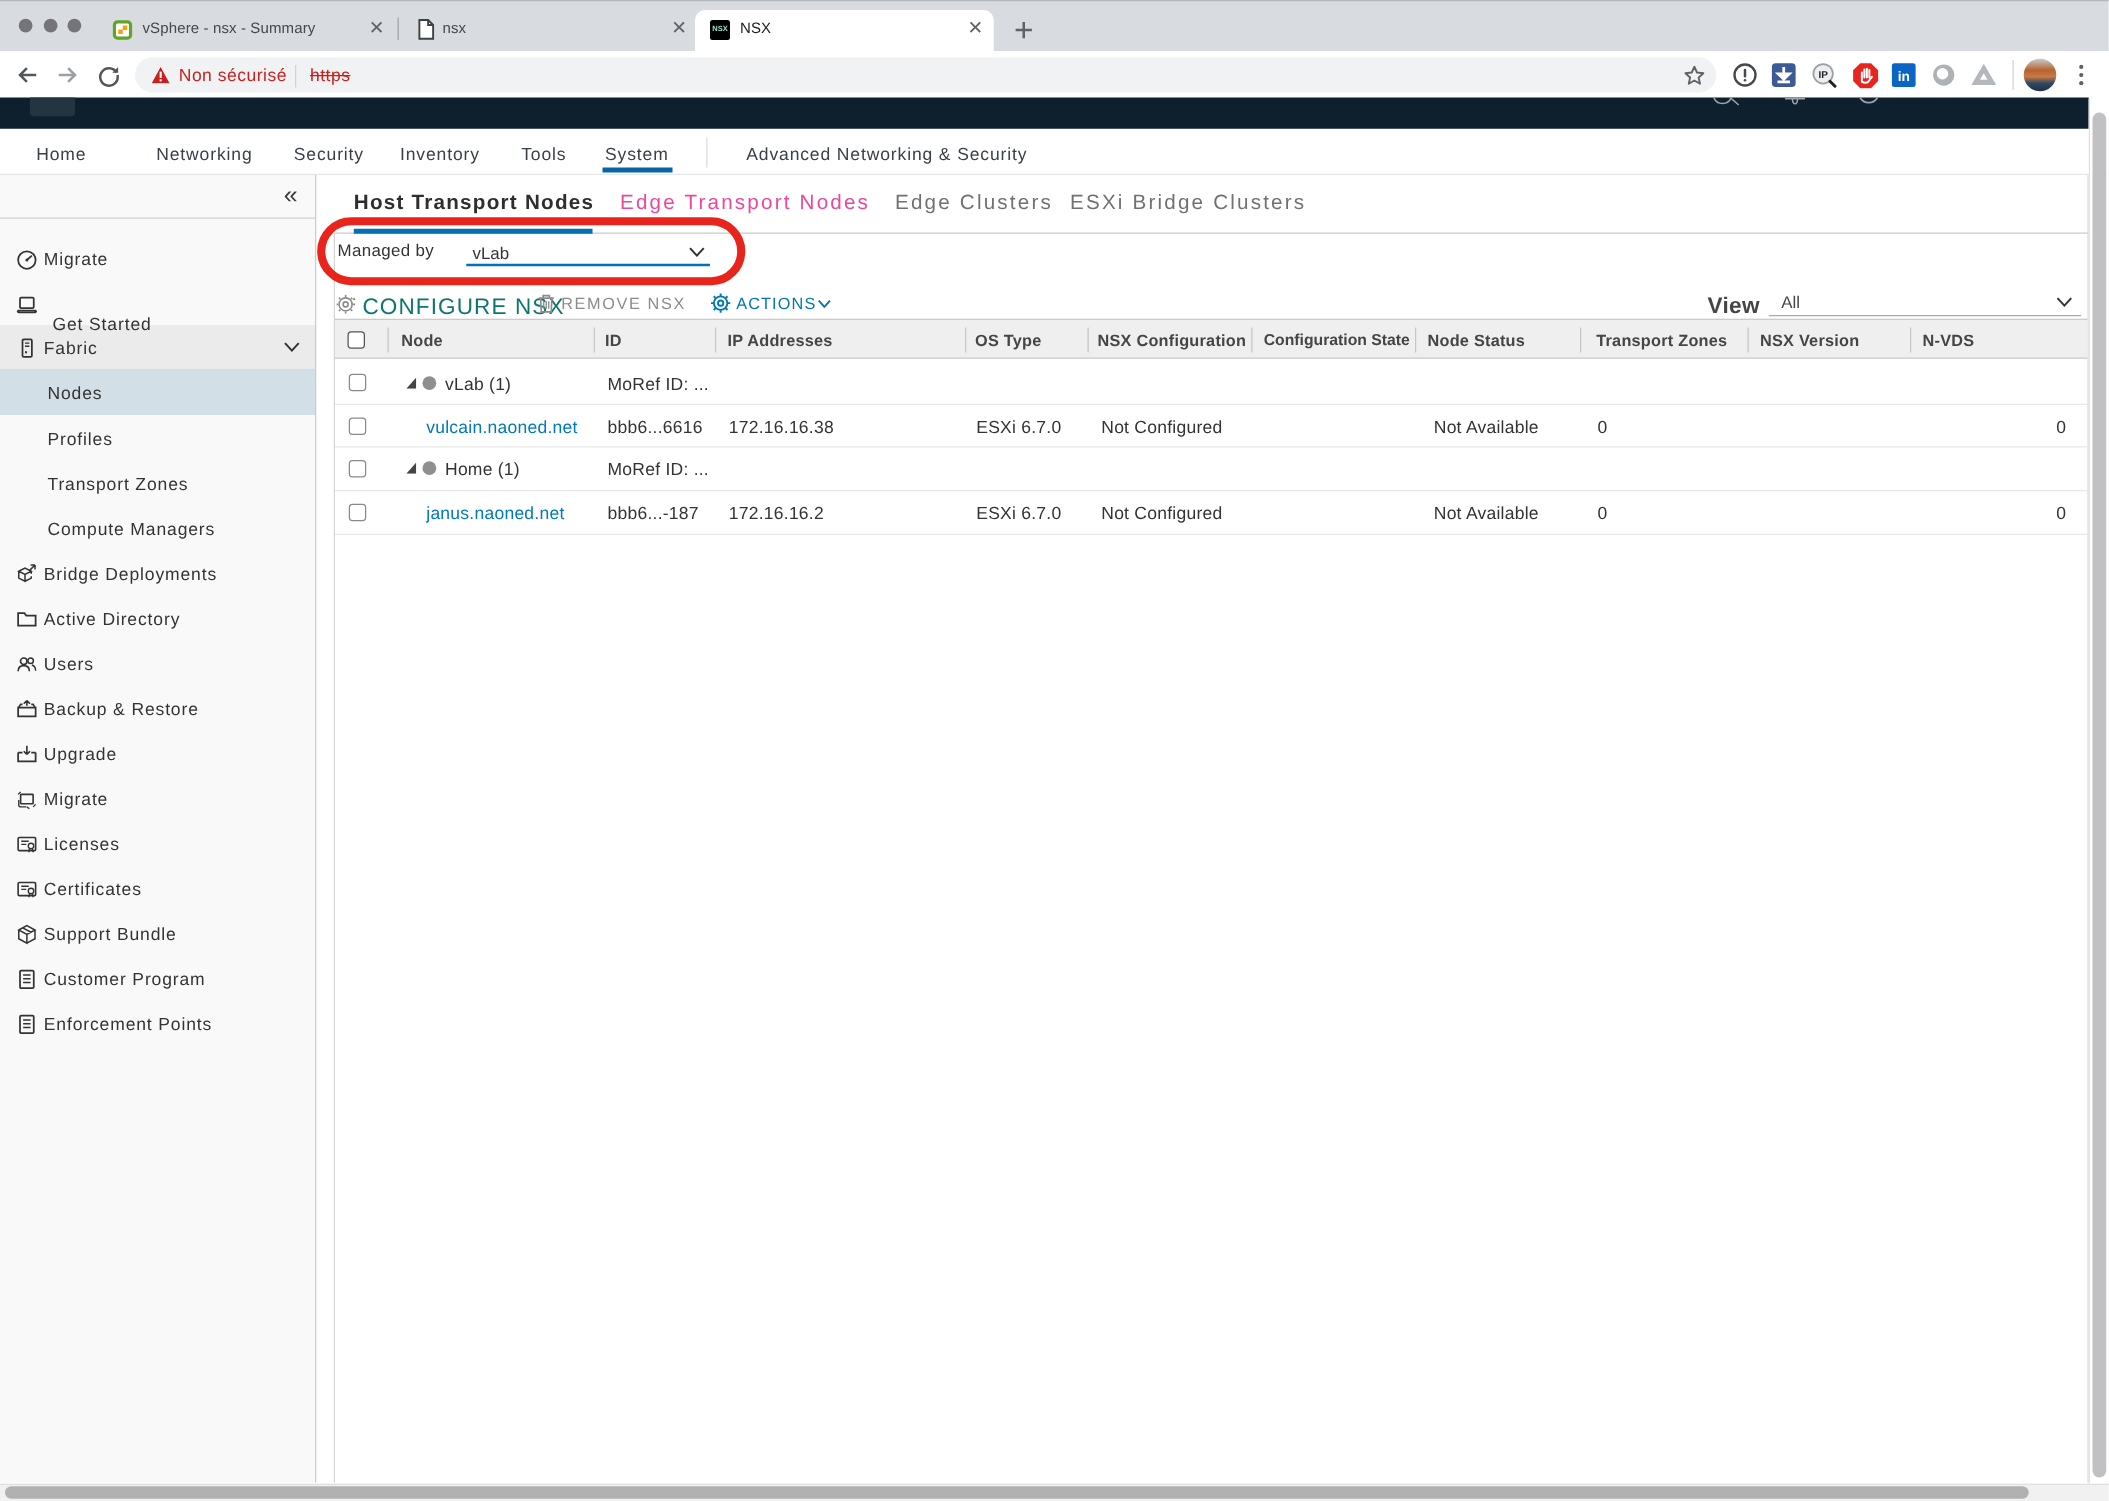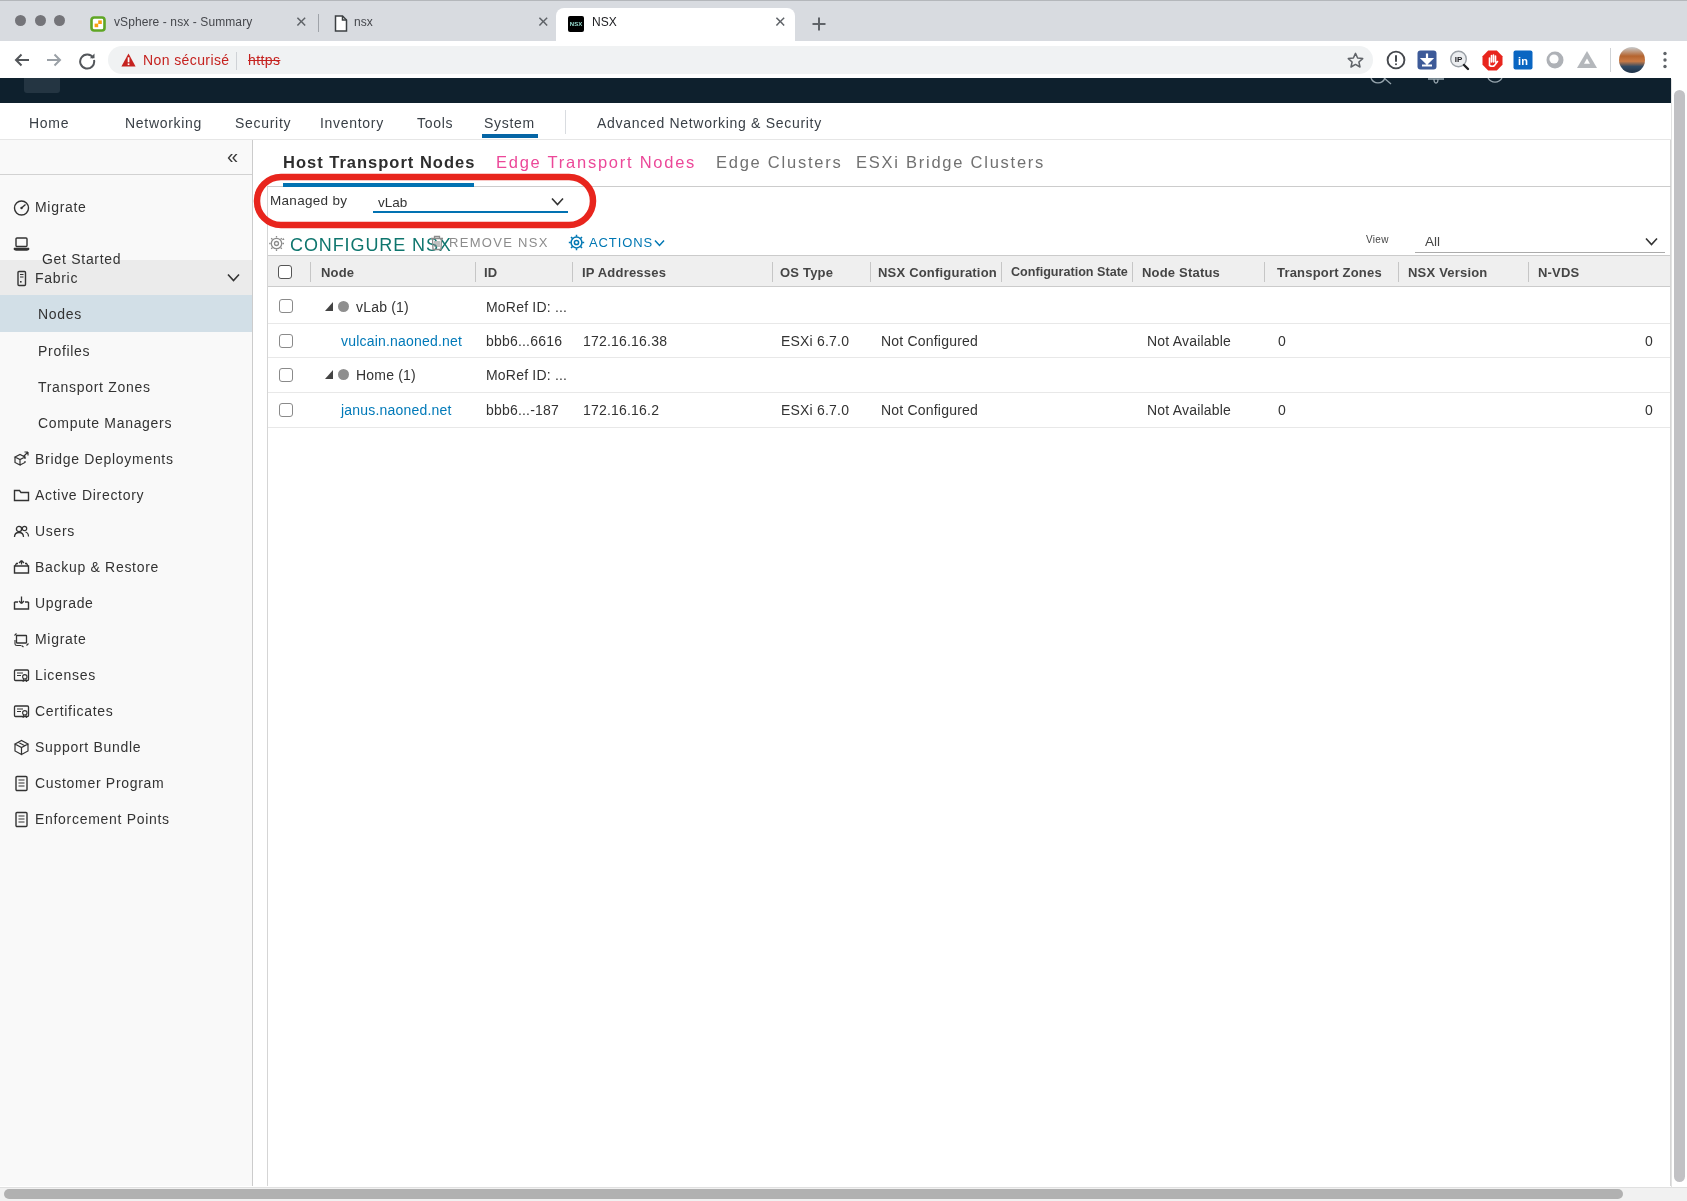--- a/index.html
+++ b/index.html
@@ -320,21 +320,21 @@
     <circle cx="8.5" cy="8.5" r="5.4"></circle>
         <circle cx="8.5" cy="8.5" r="2.1"></circle>
     <path d="M8.5 2.8 V0.8 M8.5 14.2 V16.2 M2.8 8.5 H0.8 M14.2 8.5 H16.2 M4.4 4.4 L3 3 M12.6 12.6 L14 14 M4.4 12.6 L3 14 M12.6 4.4 L14 3"></path>
     </g>
   </svg>
   <span class="abs" style="left:589px;top:235px;font-size:13px;color:#0077b3;letter-spacing:0.9px;">ACTIONS</span>
   <svg class="abs" style="left:654px;top:239px;" width="11" height="8" viewBox="0 0 11 8">
     <path d="M1 1.5 L5.5 6.5 L10 1.5" stroke="#0077b3" stroke-width="1.5" fill="none"></path>
   </svg>
 
-  <span class="abs" style="left:1366px;top:234px;font-size:10px;color:#454545;letter-spacing:0.3px;">View</span>
+  <span class="abs" style="left:1366px;top:234px;font-size:18px;color:#454545;letter-spacing:0.3px;font-weight:bold;">View</span>
   <span class="abs" style="left:1425px;top:234px;font-size:13.5px;color:#454545;">All</span>
   <svg class="abs" style="left:1645px;top:237px;" width="13" height="9" viewBox="0 0 13 9">
     <path d="M1 1.5 L6.5 7.5 L12 1.5" stroke="#333" stroke-width="1.6" fill="none"></path>
   </svg>
   <div class="abs" style="left:1415px;top:252px;width:250px;height:1px;background:#ababab;"></div>
 
   <div class="abs" id="thead"></div>
   <div class="abs cbx" style="left:278px;top:265px;border-color:#555;"></div>
   <span class="abs th" style="left:321px;">Node</span>
   <span class="abs th" style="left:484px;">ID</span>

